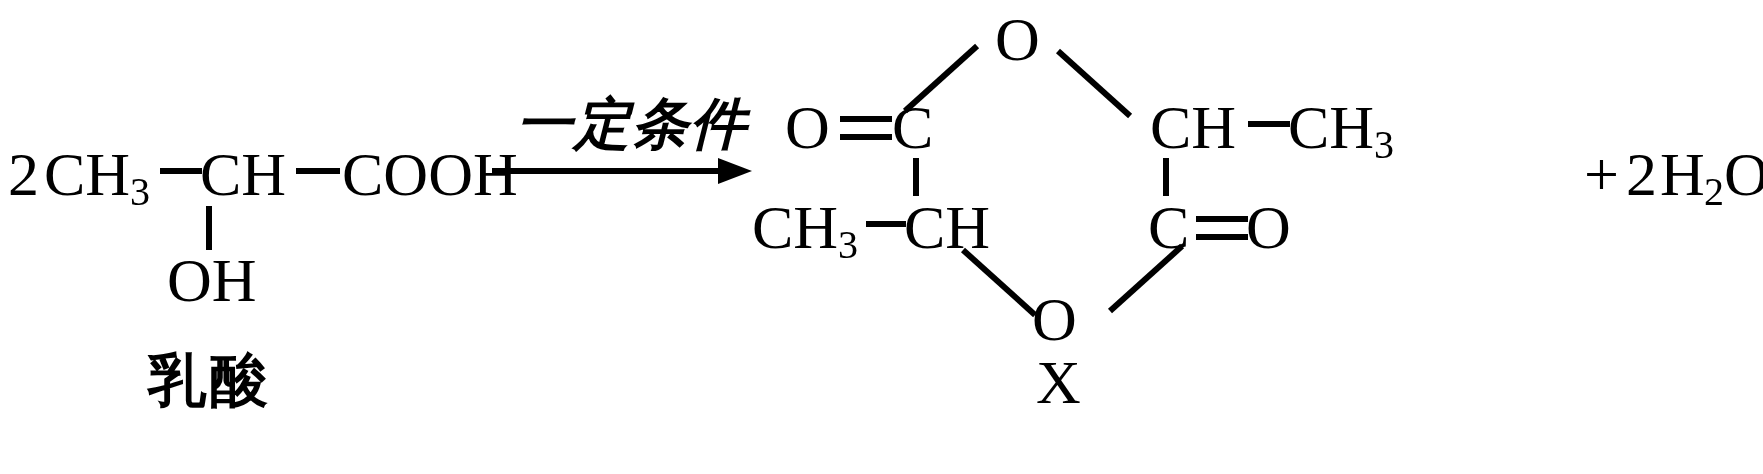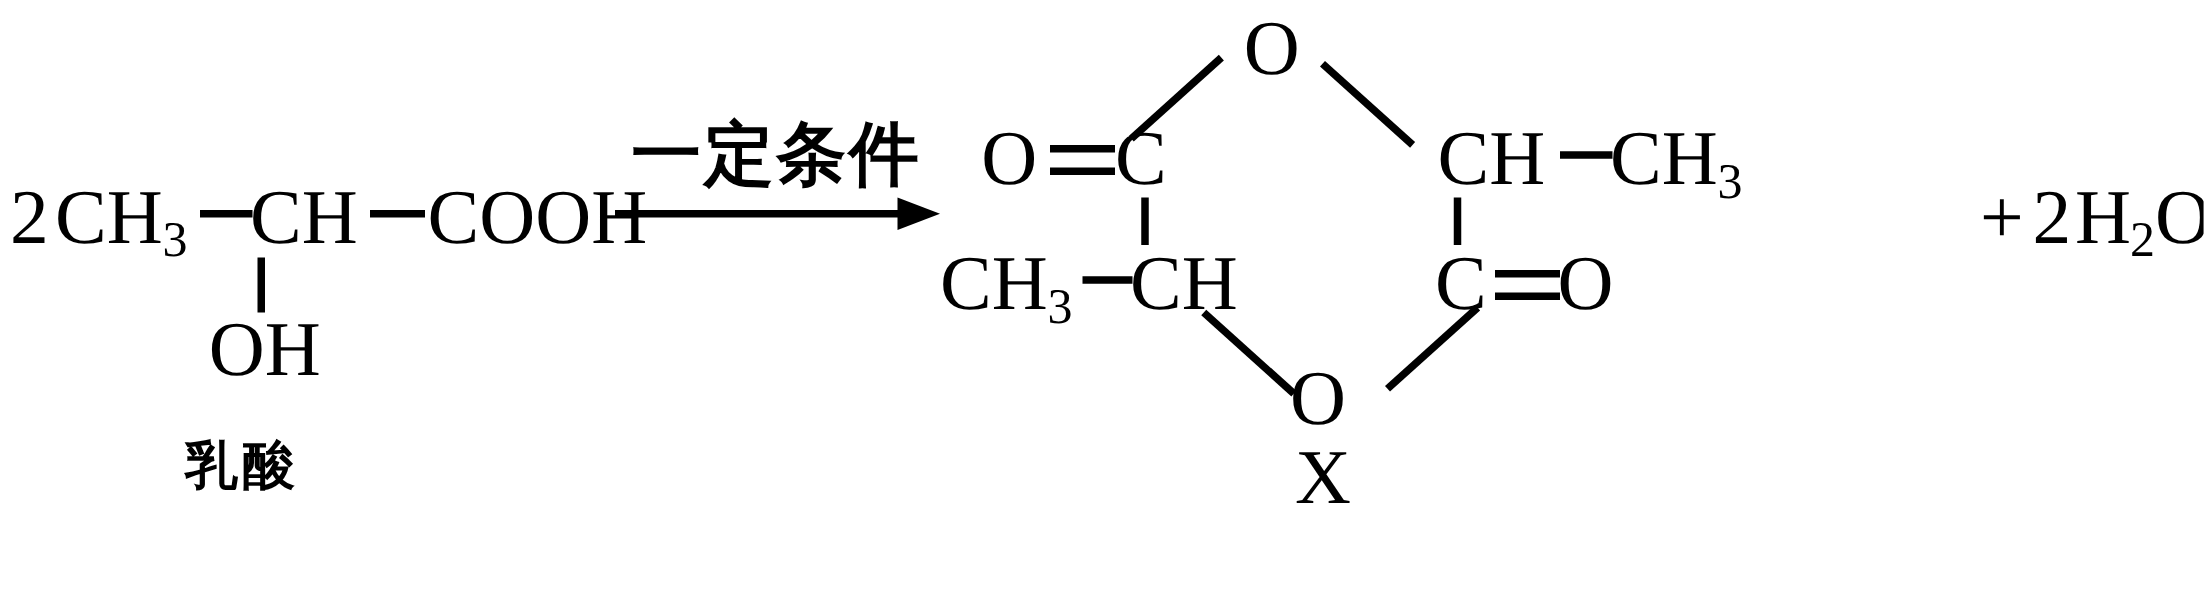--- a/index.html
+++ b/index.html
@@ -26,21 +26,21 @@
     font-family: "Liberation Serif", "DejaVu Serif", serif;
     font-weight: 400;
     color: #000;
     line-height: 1;
   }
   .f-main   { font-size: 62px; }
   .f-sub    { font-size: 40px; }
   .cjk      { font-family: "DejaVu Sans", "Liberation Sans", sans-serif;
               font-weight: 700; }
   .f-cjk-cond { font-size: 56px; letter-spacing: 2px; }
-  .f-cjk-name { font-size: 42px; letter-spacing: 4px; }
+  .f-cjk-name { font-size: 58px; letter-spacing: 4px; }
 
   
   .bond {
     position: absolute;
     background: #000;
   }
   .bond-h { height: 6px; }
   .bond-v { width: 6px; }
   .bond-diag {
     position: absolute;
@@ -93,21 +93,21 @@
     <span class="tok f-main" style="left:342px; top:143px;">COOH</span>
 
     <div class="bond bond-v" style="left:206px; top:206px; height:44px;"></div>
 
     <span class="tok f-main" style="left:167px; top:249px;">OH</span>
 
     <span class="tok cjk f-cjk-name" style="left:148px; top:351px;">乳酸</span>
   </div>
 
   <div>
-    <span class="tok cjk f-cjk-cond" style="left:505px; top:96px;">一定条件</span>
+    <span class="tok cjk f-cjk-cond" style="left:516px; top:96px;font-style:italic;">一定条件</span>
     <div class="arrow-shaft" style="left:492px; top:168px; width:228px;"></div>
     <div class="arrow-head" style="left:718px; top:158px;"></div>
   </div>
 
   <div>
 
     <span class="tok f-main" style="left:995px; top:8px;">O</span>
 
     <div class="bond-diag" style="left:905px; top:108px; width:97px; transform:rotate(-42deg);"></div>
 

